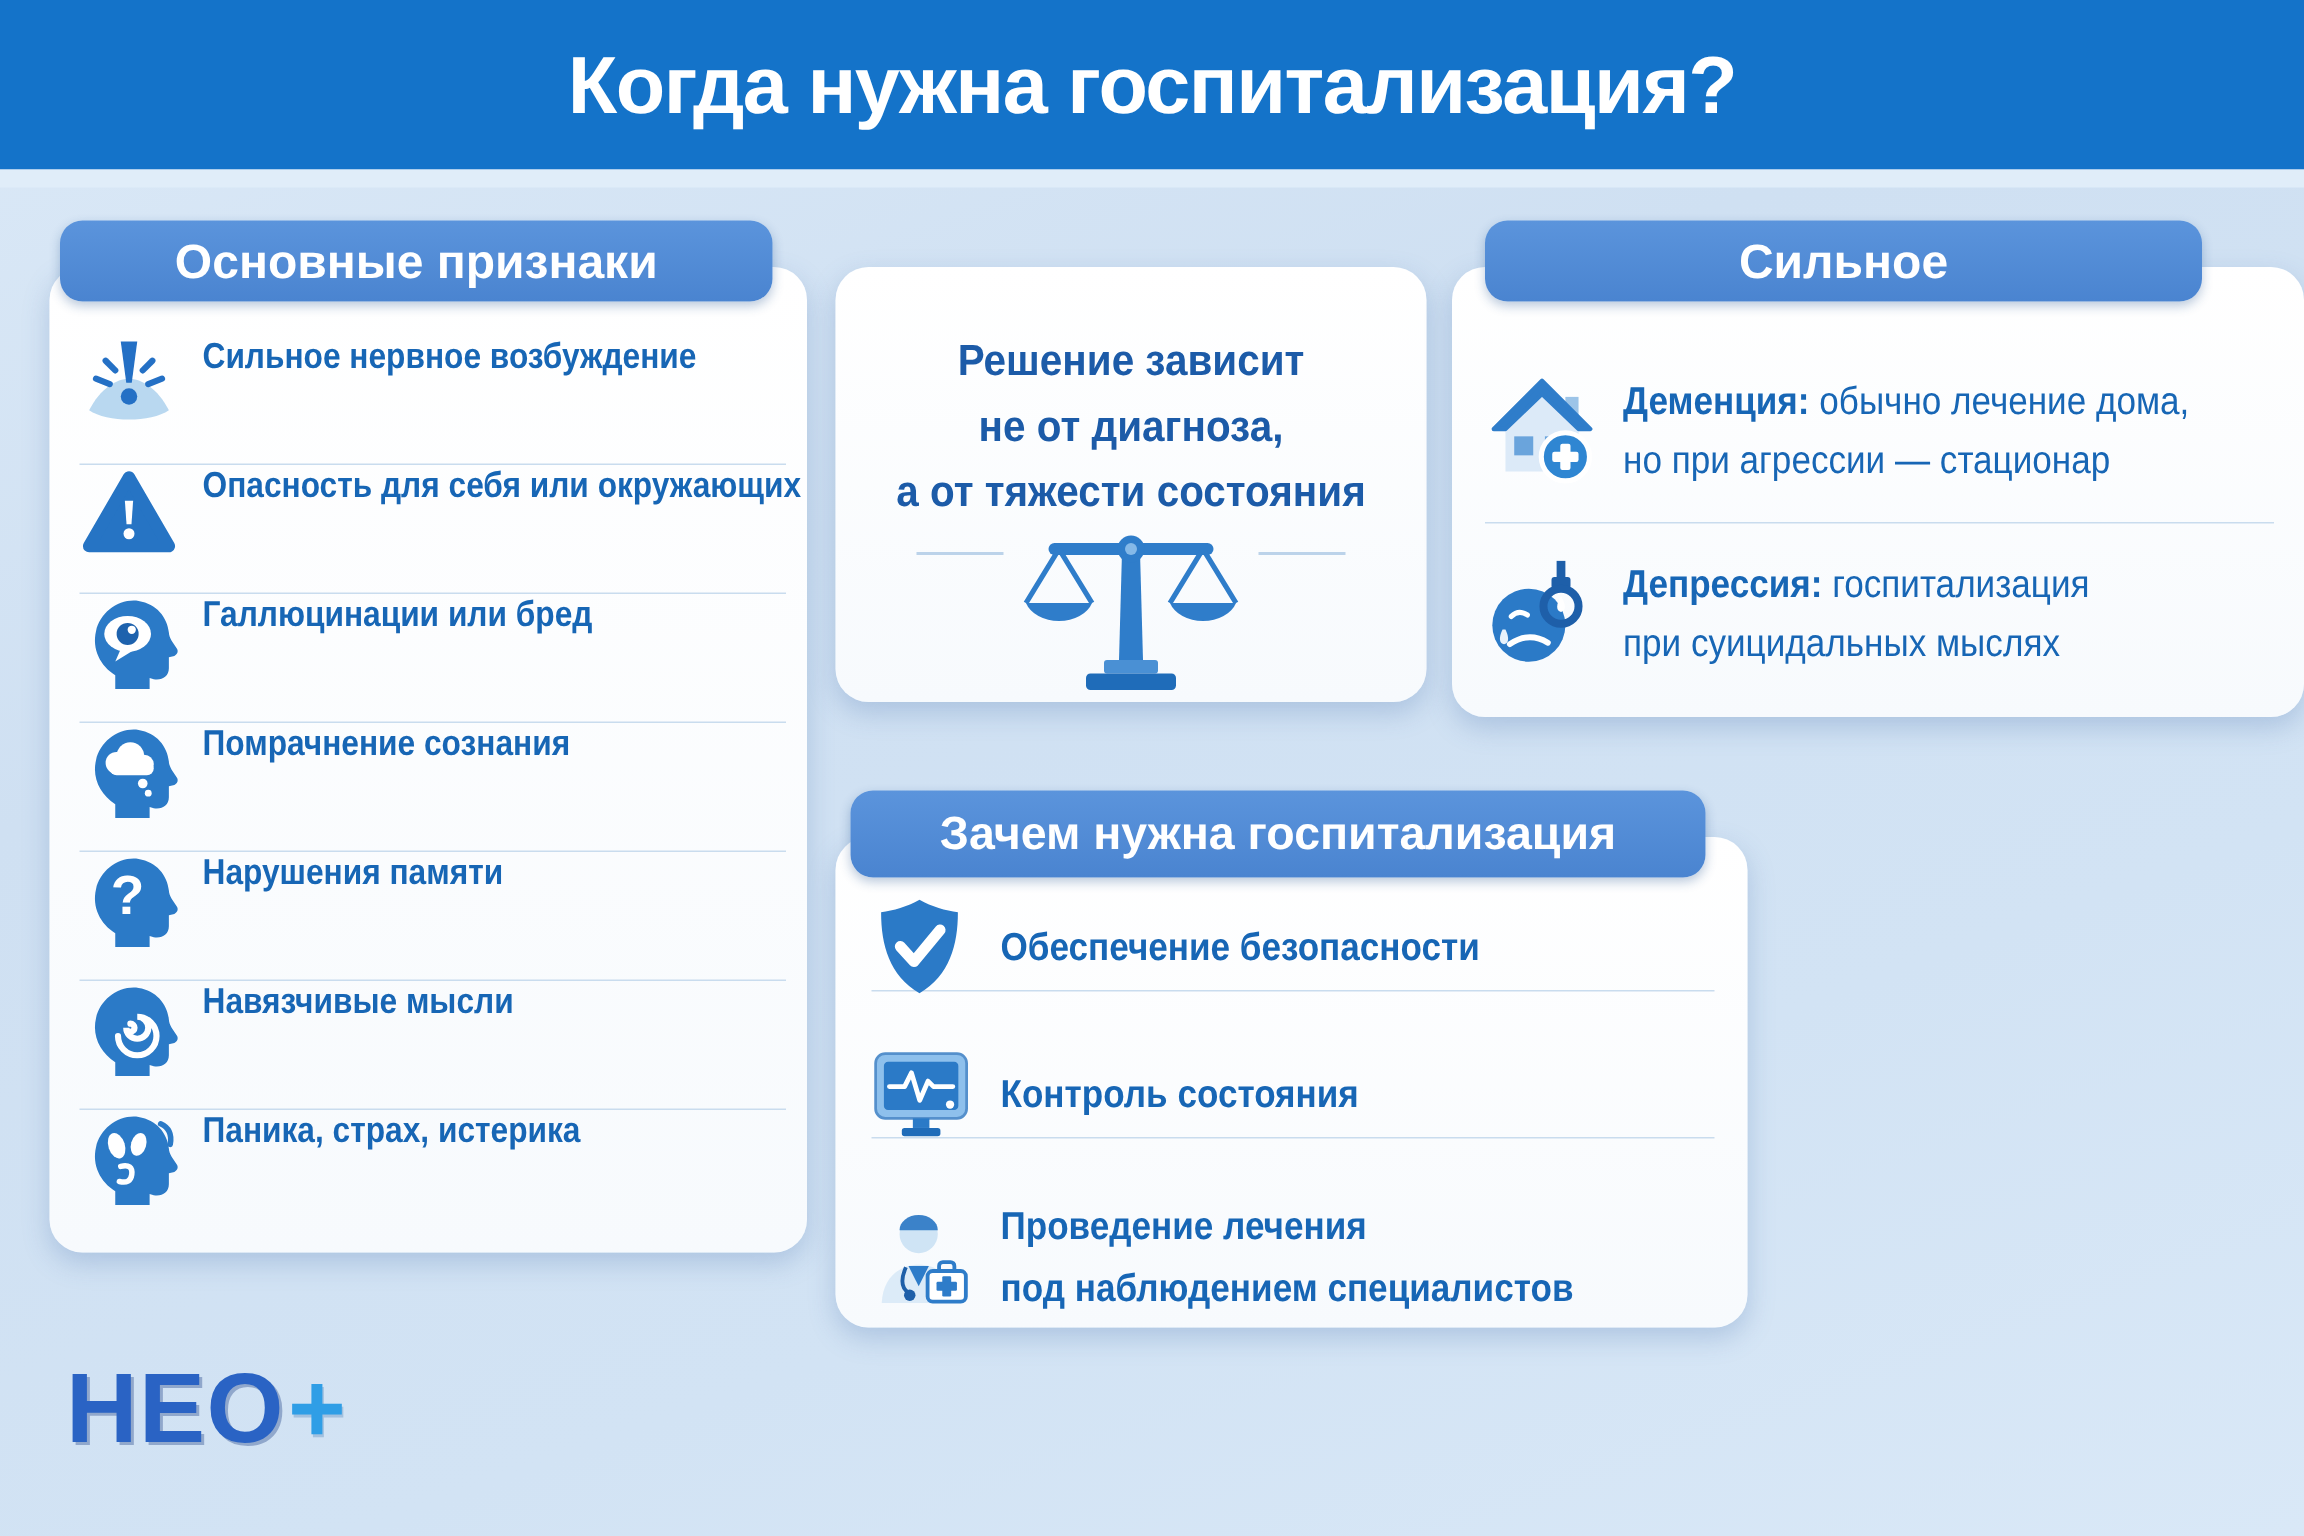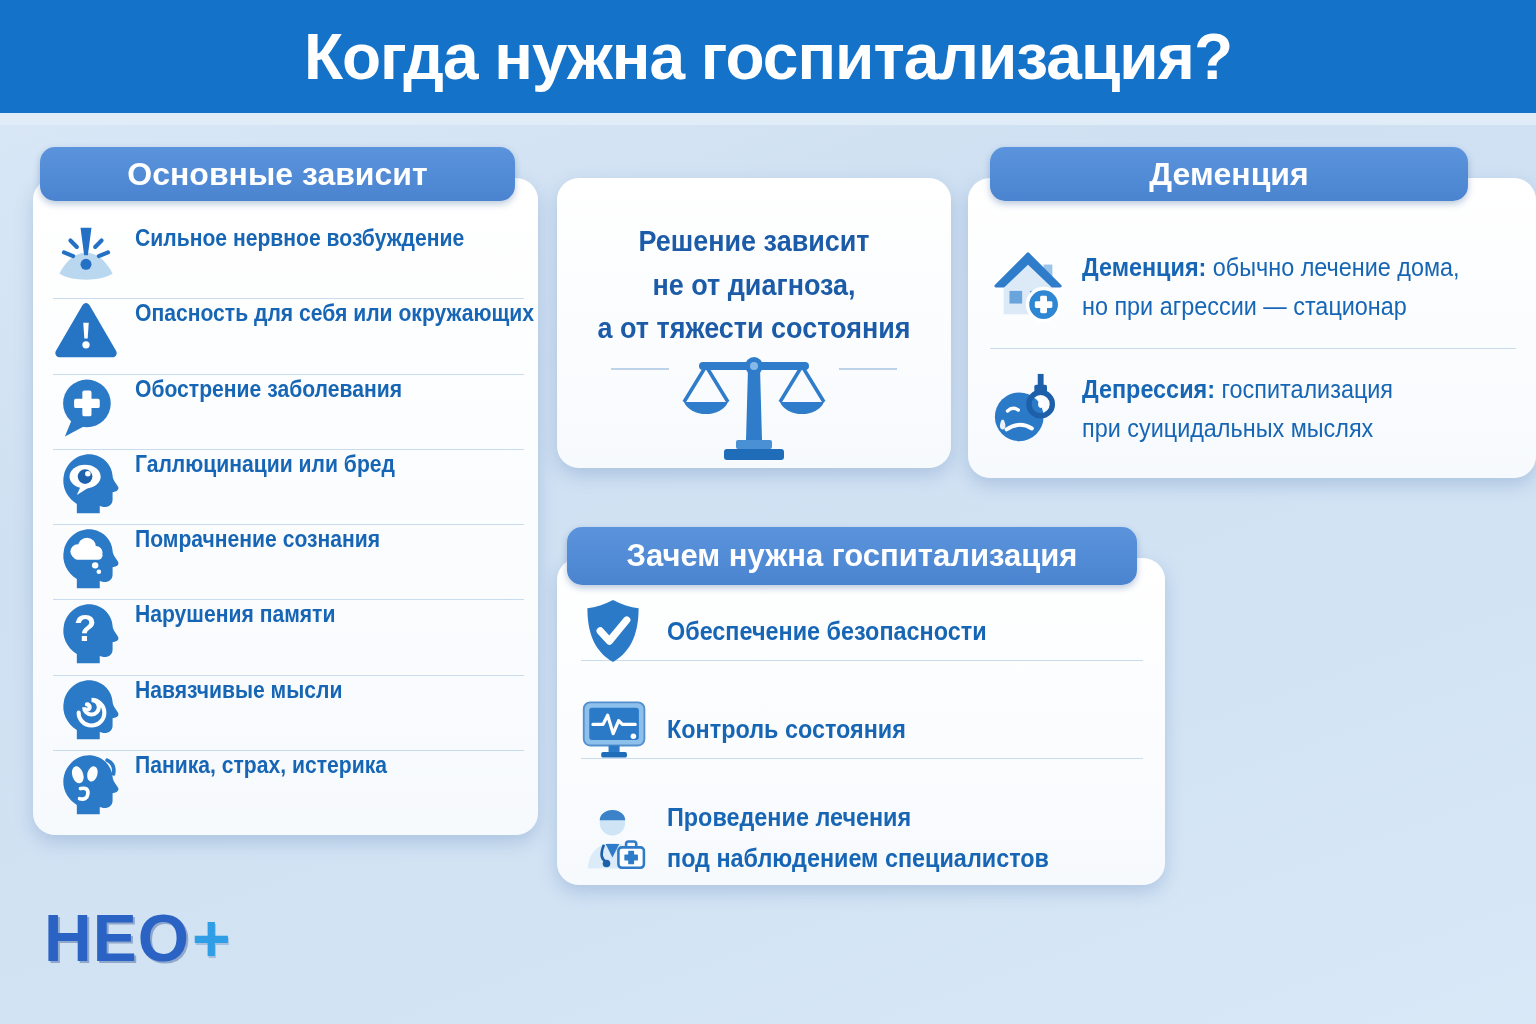--- a/index.html
+++ b/index.html
@@ -5,21 +5,21 @@
   html,body{margin:0;padding:0;}
   body{
     width:1536px;height:1024px;position:relative;overflow:hidden;
     background:linear-gradient(160deg,#dbe9f7 0%,#cfe0f2 35%,#d2e3f4 70%,#d9e8f7 100%);
     font-family:"Liberation Sans",sans-serif;
   }
   .header{
     position:absolute;left:0;top:0;width:1536px;height:113px;
     background:#1473c9;display:flex;align-items:center;justify-content:center;
   }
-  .header-title{color:#fff;font-size:64px;font-weight:bold;margin:0;letter-spacing:-1px;}
+  .header-title{color:#fff;font-size:54px;font-weight:bold;margin:0;letter-spacing:-1px;}
   .header-strip{position:absolute;left:0;top:113px;width:1536px;height:12px;background:#e0edf9;}
 
   .card{
     position:absolute;background:linear-gradient(180deg,#ffffff 0%,#f7fafd 100%);
     border-radius:22px;box-shadow:0 7px 18px rgba(80,120,175,.28);
   }
   .pill{
     position:absolute;z-index:3;background:linear-gradient(180deg,#5b94dc,#4a84d0);
     color:#fff;font-weight:bold;display:flex;align-items:center;justify-content:center;
     border-radius:15px;box-shadow:0 3px 7px rgba(25,75,140,.3);
@@ -70,21 +70,21 @@
 </style>
 </head>
 <body>
 
 <div class="header">
   <h1 class="header-title">Когда нужна госпитализация?</h1>
 </div>
 <div class="header-strip"></div>
 
 <div class="pill signs-pill">
-  <span>Основные зависит</span>
+  <span>Основные признаки</span>
 </div>
 <div class="card signs-card">
   <div class="sign-rows">
 
     <div class="sign-row">
       <svg class="sign-icon" viewBox="0 0 72 72">
         <path d="M7,54 C15,38 27,31 36,31 C45,31 57,38 65,54 C52,63 20,63 7,54 Z" fill="#b9d8f0"></path>
         <path d="M30,4 L42,4 L38,34 L34,34 Z" fill="#2470c5"></path>
         <circle cx="36" cy="44" r="6" fill="#2470c5"></circle>
         <g stroke="#2470c5" stroke-width="4.5" stroke-linecap="round">
@@ -99,29 +99,20 @@
 
     <div class="sign-row">
       <svg class="sign-icon" viewBox="0 0 72 72">
         <path d="M36,9 L65,59 L7,59 Z" fill="#2674c4" stroke="#2674c4" stroke-width="9" stroke-linejoin="round"></path>
         <path d="M33,26 h6 l-1.2,17 h-3.6 Z" fill="#fff"></path>
         <circle cx="36" cy="50" r="4" fill="#fff"></circle>
       </svg>
       <span class="sign-label">Опасность для себя или окружающих</span>
     </div>
 
-    <div class="sign-row">
-      <svg class="sign-icon" viewBox="0 0 72 72">
-        <circle cx="37" cy="31" r="26" fill="#2b7ac7"></circle>
-        <path d="M20,50 L13,67 L34,56 Z" fill="#2b7ac7"></path>
-        <rect x="32" y="17" width="10" height="28" rx="2" fill="#fff"></rect>
-        <rect x="23" y="26" width="28" height="10" rx="2" fill="#fff"></rect>
-      </svg>
-      <span class="sign-label">Обострение заболевания</span>
-    </div>
 
     <div class="sign-row">
       <svg class="sign-icon" viewBox="0 0 72 72">
         <path d="M26,69 L26,59 C15,52 9,40 12,27 C15,13 29,3 43,5 C56,7 64,17 65,28 C65,30 66,32 67,34 L71,40 C72,42 71,44 69,45 L65,46 L65,54 C65,60 60,63 54,62 L51,61 L51,69 Z" fill="#2b7ac7"></path>
         <ellipse cx="35" cy="29" rx="17" ry="13" fill="#fff"></ellipse>
         <path d="M30,40 L26,49 L39,41 Z" fill="#fff"></path>
         <circle cx="35" cy="29" r="8" fill="#1e62ad"></circle>
         <circle cx="38" cy="26" r="3" fill="#fff"></circle>
       </svg>
       <span class="sign-label">Галлюцинации или бред</span>
@@ -190,21 +181,21 @@
       <path d="M5,50 a23,17 0 0 0 44,0 Z" fill="#2f7dca"></path>
       <path d="M101,50 a23,17 0 0 0 44,0 Z" fill="#2f7dca"></path>
       <rect x="57" y="88" width="36" height="9" rx="2" fill="#4a90d4"></rect>
       <rect x="45" y="97" width="60" height="11" rx="3" fill="#1f6cb9"></rect>
     </svg>
     <div class="scale-line"></div>
   </div>
 </div>
 
 <div class="pill examples-pill">
-  <span>Деменция</span>
+  <span>Сильное</span>
 </div>
 <div class="card examples-card">
   <div class="ex-rows">
 
     <div class="ex-row">
       <svg class="ex-icon" viewBox="0 0 78 78">
         <rect x="55" y="16" width="9" height="14" fill="#9cc4e8"></rect>
         <path d="M14,36 L39,14 L64,36 L64,67 L14,67 Z" fill="#dceaf8"></path>
         <path d="M39,5 L72,38 L64,38 L39,14 L14,38 L6,38 Z" fill="#2f7dca" stroke="#2f7dca" stroke-width="3" stroke-linejoin="round"></path>
         <rect x="20" y="43" width="13" height="13" fill="#6aa4dc"></rect>

